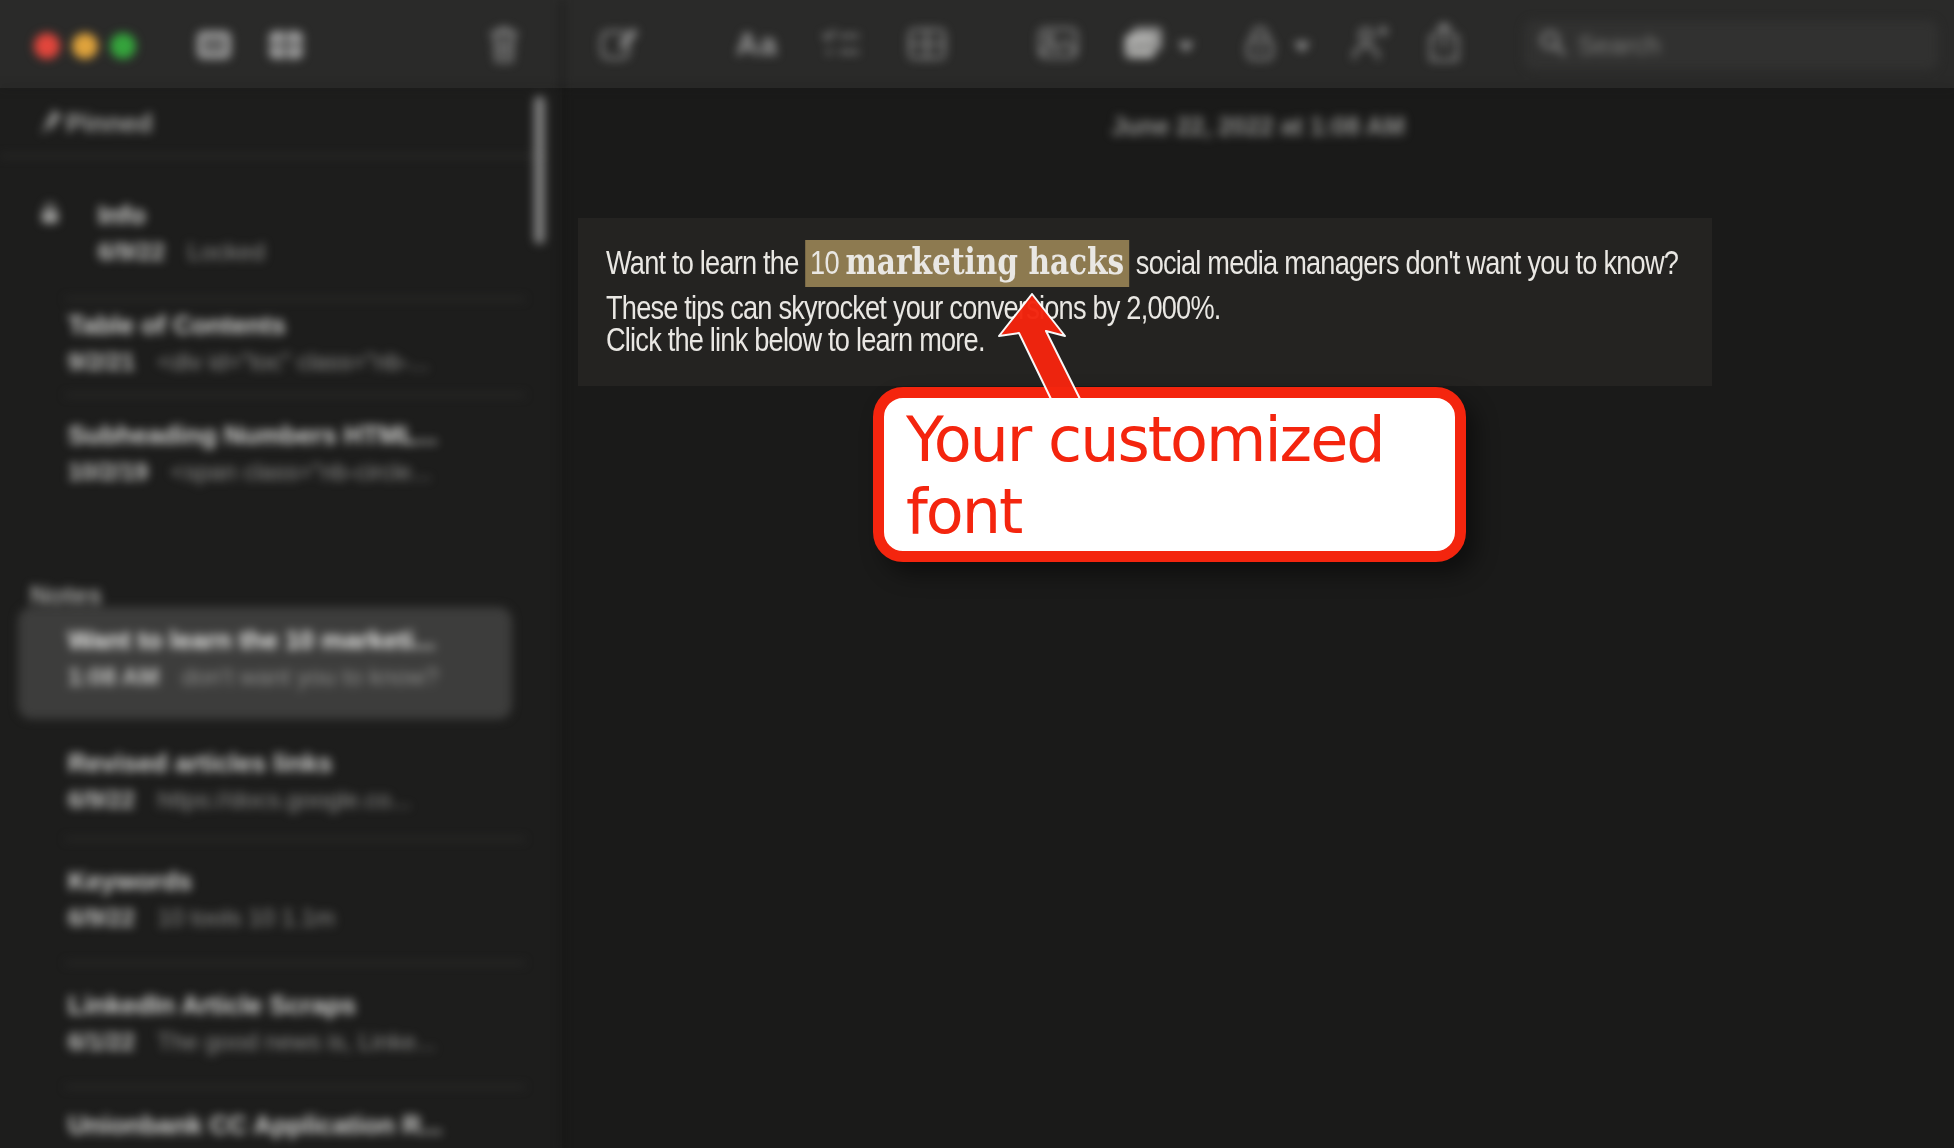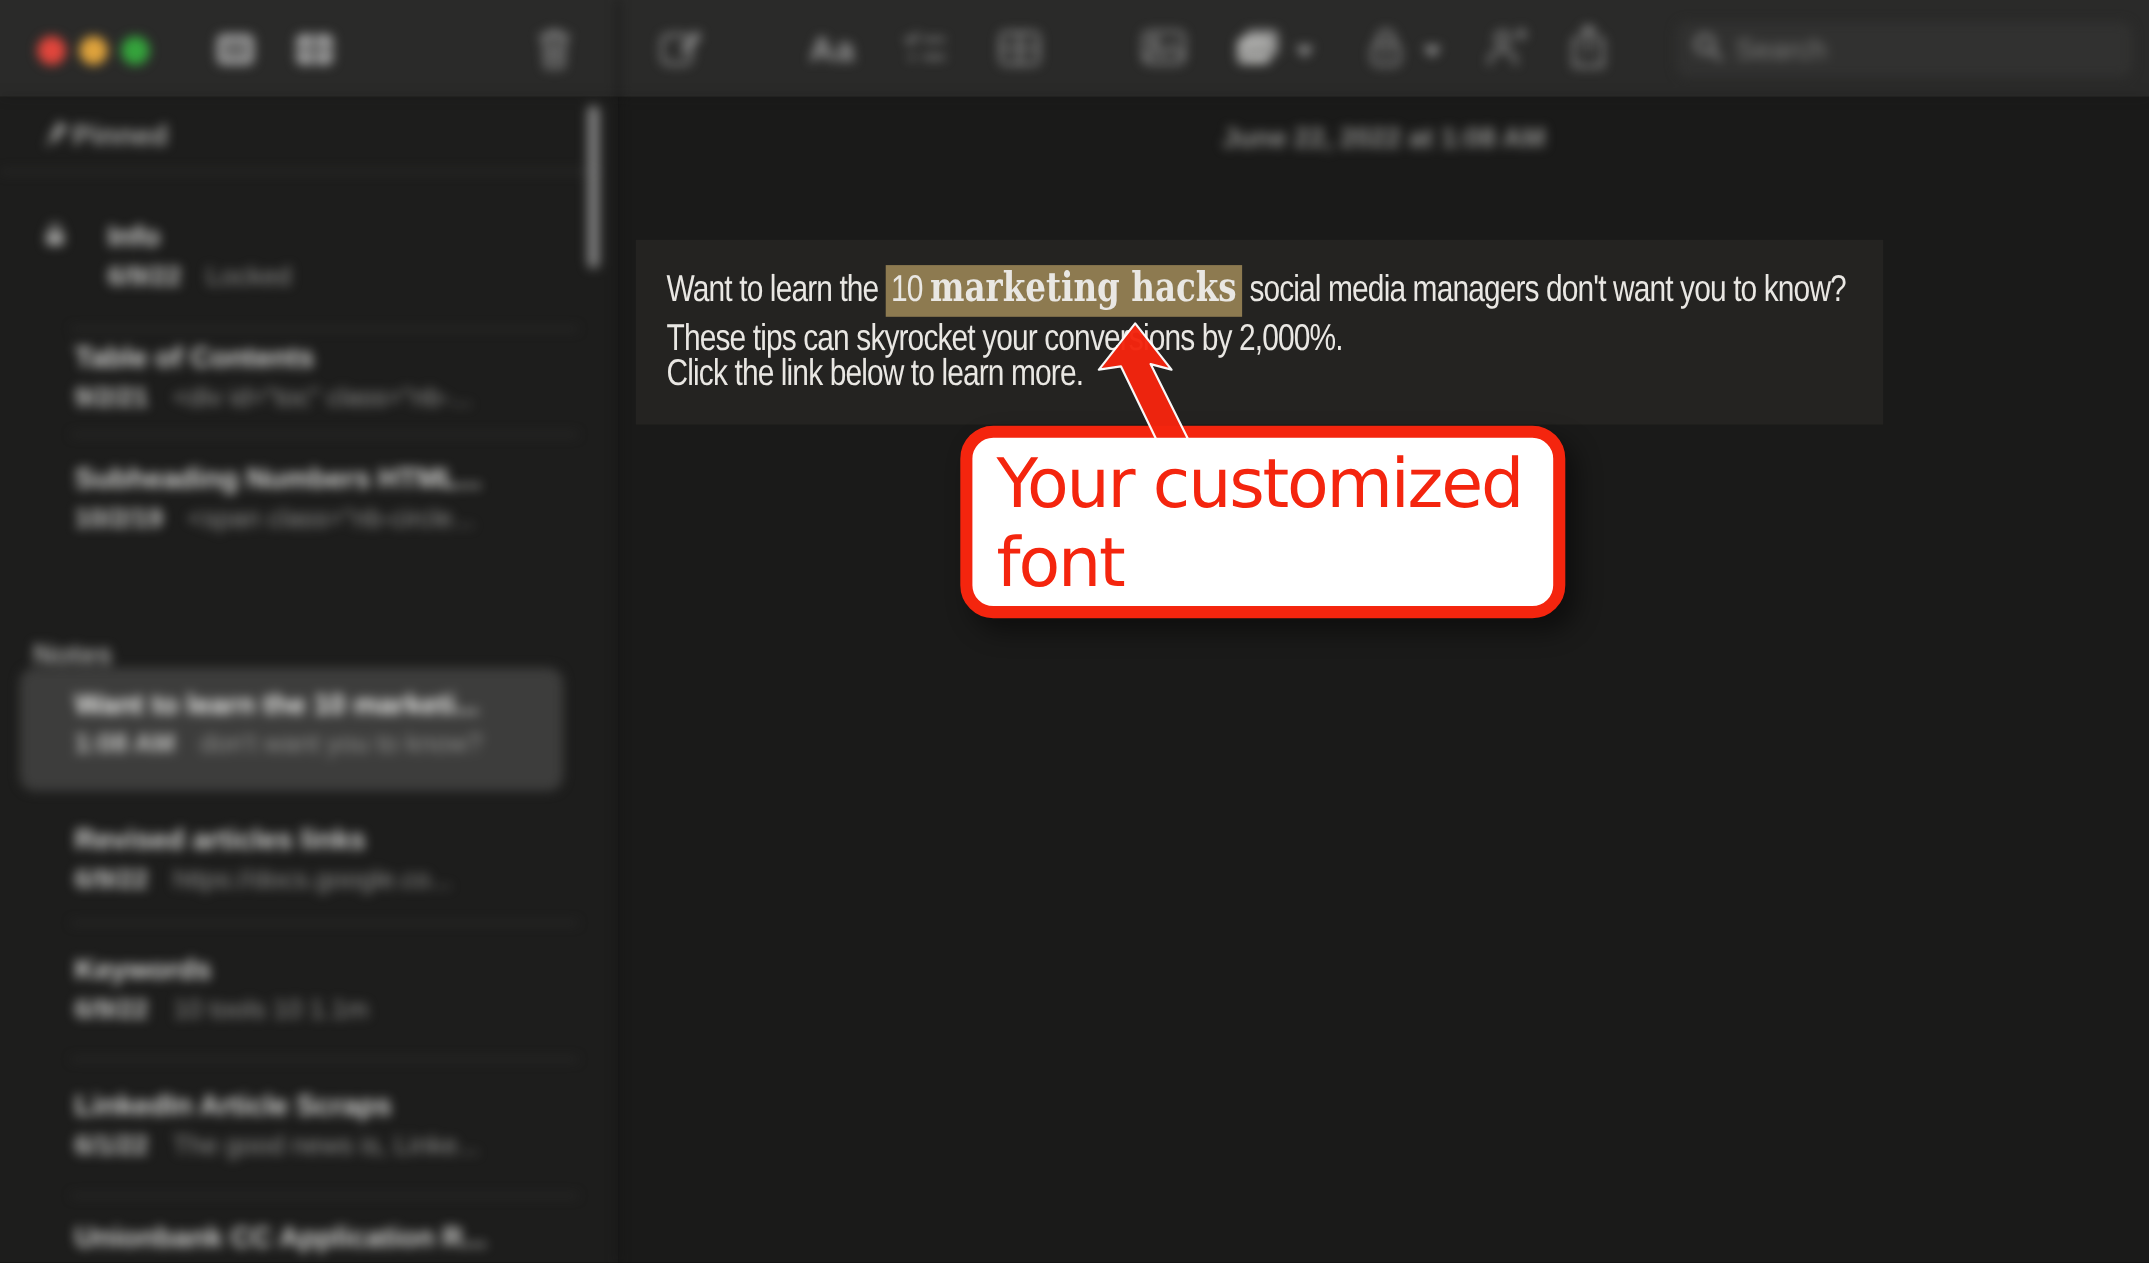--- a/index.html
+++ b/index.html
@@ -57,21 +57,21 @@
   .note-panel{position:absolute;left:578px;top:218px;width:1134px;height:168px;background:#242321;}
   .note-line{position:absolute;left:606px;color:#e9e7e3;font-size:34px;letter-spacing:-1px;
              transform:scaleX(0.8);transform-origin:0 50%;white-space:pre;line-height:42px;}
   .l1{top:240px;}
   .l2{top:290px;line-height:34px;}
   .l3{top:322px;line-height:34px;}
   .hl{background:#8d7a50;padding:3px 6px 6px 6px;}
   .bl{font-family:"DejaVu Serif",serif;font-weight:700;font-size:37px;letter-spacing:0;}
 
   
-  .callout{position:absolute;left:873px;top:387px;width:550px;height:175px;box-sizing:border-box;
+  .callout{position:absolute;left:873px;top:387px;width:593px;height:175px;box-sizing:border-box;
            background:#ffffff;border:11px solid #f4250e;border-radius:30px;
            box-shadow:10px 12px 22px rgba(0,0,0,0.45);z-index:3;}
   .callout-text{margin:6px 0 0 22px;font-family:"DejaVu Sans",sans-serif;font-size:62px;
                 letter-spacing:-2px;line-height:72px;color:#f4250e;width:480px;}
   .arrow-svg{position:absolute;left:0;top:0;z-index:4;pointer-events:none;}
 </style>
 </head>
 <body>
 
 <div id="canvas">

